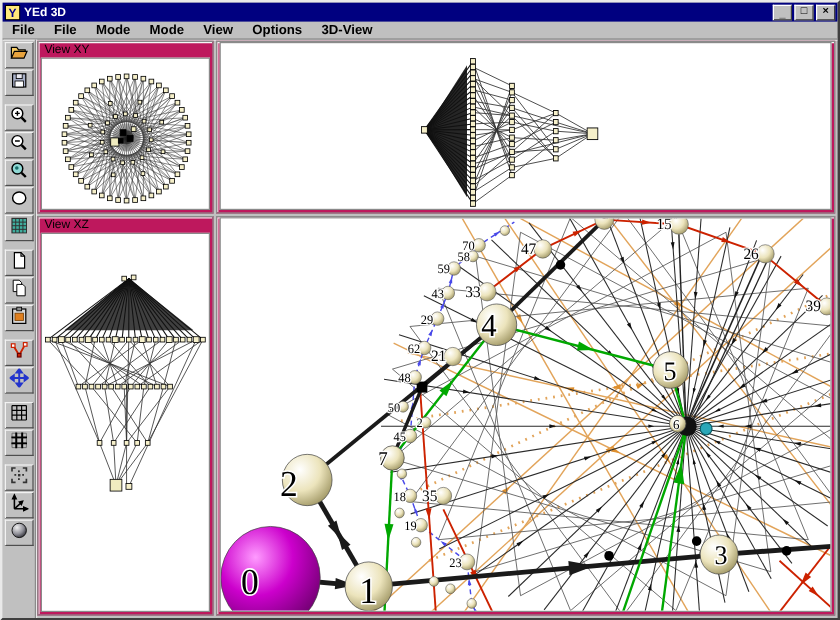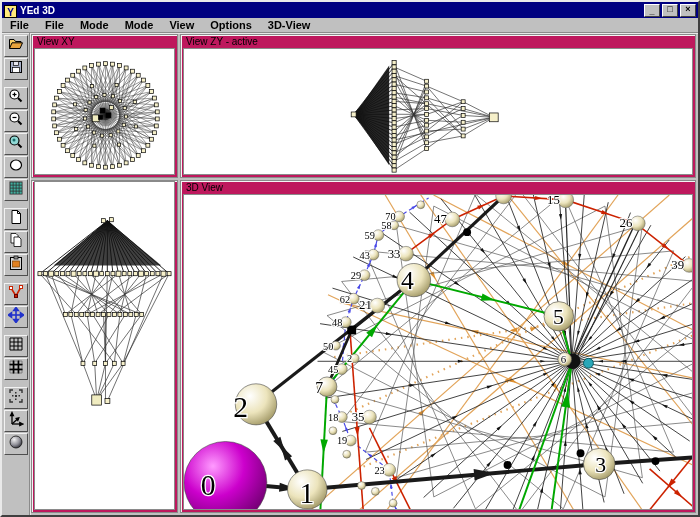--- a/index.html
+++ b/index.html
@@ -435,21 +435,20 @@
               <rect x="100.39065246364181" y="88.42427075043999" width="3.2" height="3.2" fill="#f6f0ca" stroke="#000" stroke-width="0.7"></rect>
               <rect x="89.5" y="110.5" width="7" height="7" fill="#f0ecc0" stroke="#000" stroke-width="0.7"></rect>
               <rect x="107" y="101" width="4" height="4" fill="#f0ecc0" stroke="#000" stroke-width="0.7"></rect>
               <rect x="97.5" y="103.5" width="5" height="5" fill="#000" stroke="#000" stroke-width="0.7"></rect>
               <rect x="103.5" y="108.5" width="5" height="5" fill="#000" stroke="#000" stroke-width="0.7"></rect>
               <rect x="96" y="111" width="4" height="4" fill="#000" stroke="#000" stroke-width="0.7"></rect>
             </svg>
           </div>
       </div>
       <div class="panel">
-        <div class="panel-header">View ZY - active</div>
         <div class="panel-body" id="bodyZY">
             <svg class="view" viewBox="180 43 515 128" preserveAspectRatio="none">
               <polygon points="353,110 388,60 388,162" fill="#000" opacity="0.85"></polygon>
               <line x1="352" y1="110" x2="393" y2="57" stroke="#111" stroke-width="0.8"></line>
               <line x1="352" y1="110" x2="393" y2="61.4" stroke="#111" stroke-width="0.8"></line>
               <line x1="352" y1="110" x2="393" y2="65.8" stroke="#111" stroke-width="0.8"></line>
               <line x1="352" y1="110" x2="393" y2="70.2" stroke="#111" stroke-width="0.8"></line>
               <line x1="352" y1="110" x2="393" y2="74.6" stroke="#111" stroke-width="0.8"></line>
               <line x1="352" y1="110" x2="393" y2="79" stroke="#111" stroke-width="0.8"></line>
               <line x1="352" y1="110" x2="393" y2="83.4" stroke="#111" stroke-width="0.8"></line>
@@ -564,20 +563,21 @@
               <rect x="461" y="102" width="4" height="4" fill="#f6f0ca" stroke="#000" stroke-width="0.7"></rect>
               <rect x="461" y="109" width="4" height="4" fill="#f6f0ca" stroke="#000" stroke-width="0.7"></rect>
               <rect x="461" y="116" width="4" height="4" fill="#f6f0ca" stroke="#000" stroke-width="0.7"></rect>
               <rect x="461" y="123" width="4" height="4" fill="#f6f0ca" stroke="#000" stroke-width="0.7"></rect>
               <rect x="461" y="130" width="4" height="4" fill="#f6f0ca" stroke="#000" stroke-width="0.7"></rect>
               <rect x="489.5" y="108.5" width="9" height="9" fill="#f6f0ca" stroke="#000" stroke-width="0.7"></rect>
             </svg>
           </div>
       </div>
       <div class="panel">
+        <div class="panel-header">View XZ</div>
         <div class="panel-body" id="bodyXZ">
             <svg class="view" viewBox="31 190 142 321" preserveAspectRatio="none">
               <polygon points="105,228 50,272 160,272" fill="#000" opacity="0.75"></polygon>
               <line x1="105" y1="228" x2="36" y2="280" stroke="#111" stroke-width="0.9"></line>
               <line x1="105" y1="228" x2="41.73913043478261" y2="280" stroke="#111" stroke-width="0.9"></line>
               <line x1="105" y1="228" x2="47.47826086956522" y2="280" stroke="#111" stroke-width="0.9"></line>
               <line x1="105" y1="228" x2="53.21739130434783" y2="280" stroke="#111" stroke-width="0.9"></line>
               <line x1="105" y1="228" x2="58.95652173913044" y2="280" stroke="#111" stroke-width="0.9"></line>
               <line x1="105" y1="228" x2="64.69565217391305" y2="280" stroke="#111" stroke-width="0.9"></line>
               <line x1="105" y1="228" x2="70.43478260869566" y2="280" stroke="#111" stroke-width="0.9"></line>
@@ -686,21 +686,20 @@
               <rect x="90" y="366" width="4" height="4" fill="#f6f0ca" stroke="#000" stroke-width="0.7"></rect>
               <rect x="101" y="366" width="4" height="4" fill="#f6f0ca" stroke="#000" stroke-width="0.7"></rect>
               <rect x="110" y="366" width="4" height="4" fill="#f6f0ca" stroke="#000" stroke-width="0.7"></rect>
               <rect x="119" y="366" width="4" height="4" fill="#f6f0ca" stroke="#000" stroke-width="0.7"></rect>
               <rect x="89" y="399" width="10" height="10" fill="#f0ecc0" stroke="#000" stroke-width="0.7"></rect>
               <rect x="102.5" y="402.5" width="5" height="5" fill="#f6f0ca" stroke="#000" stroke-width="0.7"></rect>
             </svg>
           </div>
       </div>
       <div class="panel">
-        <div class="panel-header">3D View</div>
         <div class="panel-body" id="body3D">
             <svg class="view" viewBox="180 190 515 321" preserveAspectRatio="none">
               <defs>
                 <radialGradient id="gb" cx="35%" cy="30%" r="75%">
                   <stop offset="0" stop-color="#ffffff"></stop>
                   <stop offset="0.55" stop-color="#ece4bc"></stop>
                   <stop offset="1" stop-color="#a39a68"></stop>
                 </radialGradient>
               </defs>
               <defs>

